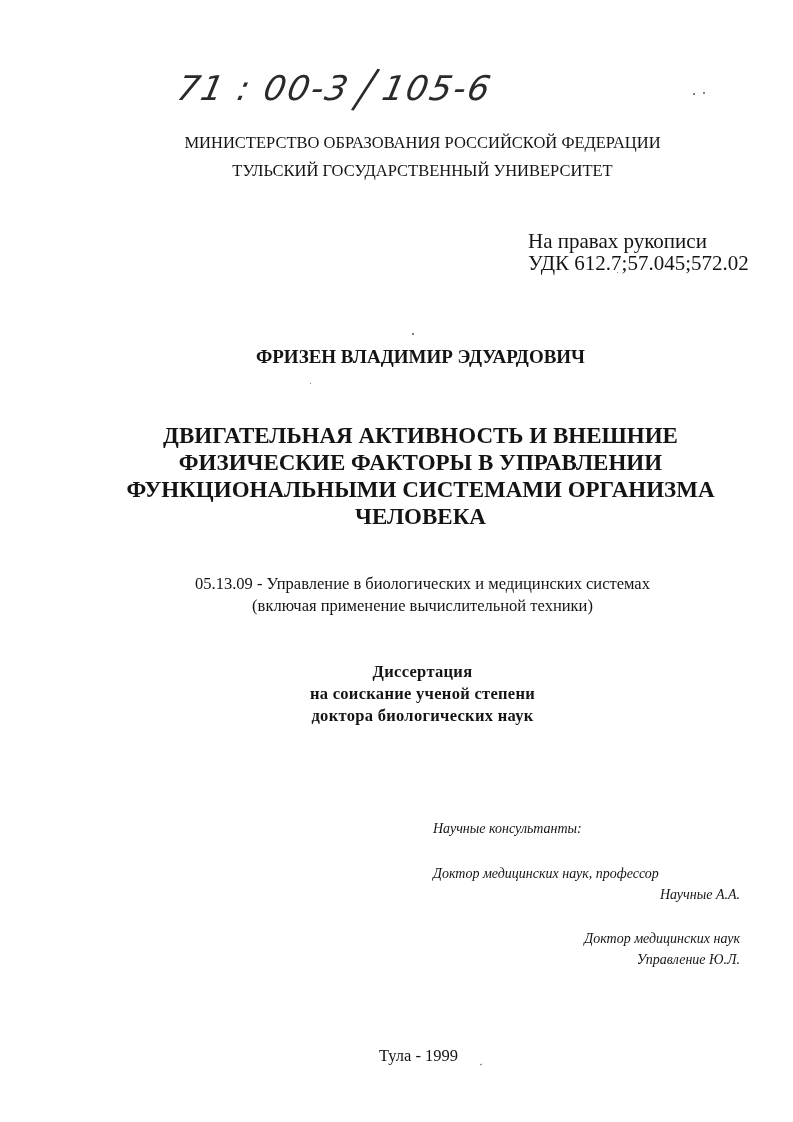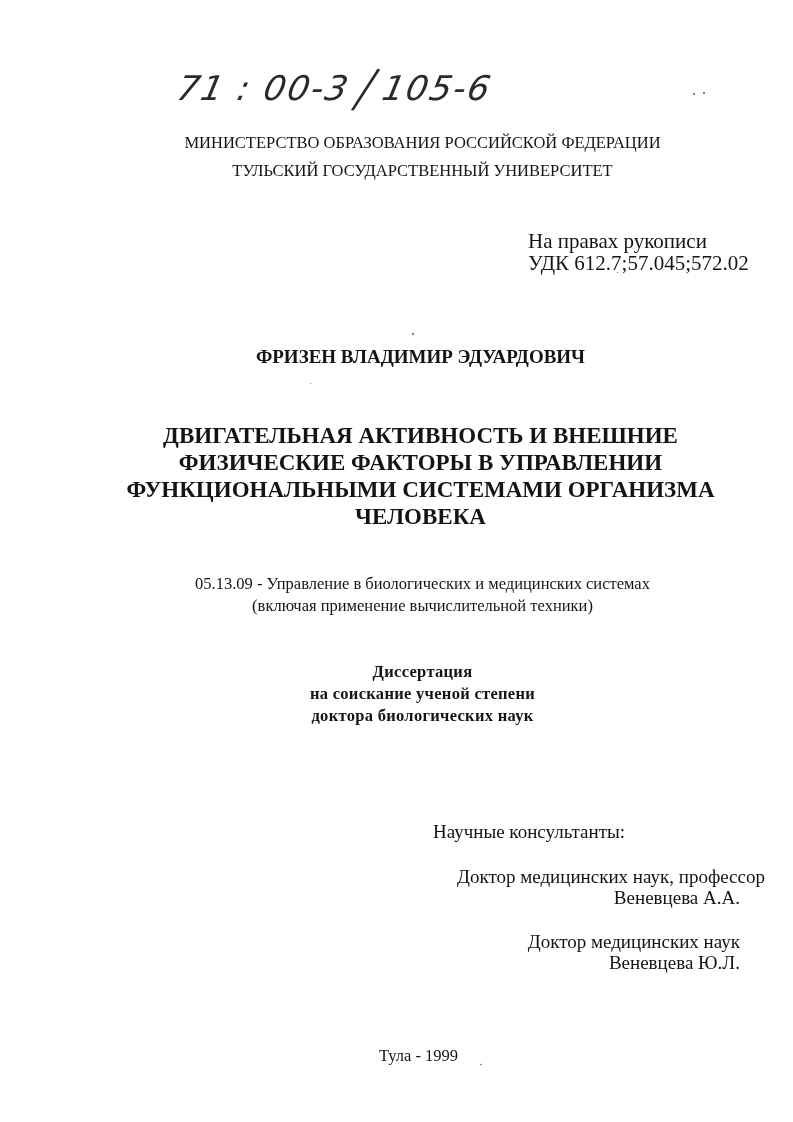--- a/index.html
+++ b/index.html
@@ -63,22 +63,23 @@
     .spec {
       font-size: 16.5px;
     }
     .degree {
       font-size: 16.5px;
       font-weight: bold;
       letter-spacing: 0.3px;
     }
     .consult {
       position: absolute;
-      font-size: 19px;
+      font-size: 14px;
       white-space: nowrap;
+      font-style: italic;
     }
     .right-align {
       text-align: right;
       right: 53px;
     }
     .speck {
       position: absolute;
       width: 2px;
       height: 2px;
       background: #555;
@@ -112,25 +113,25 @@
 
 <div>
   <div class="center-line degree" style="top:662px; left:26px;">Диссертация</div>
   <div class="center-line degree" style="top:684px; left:26px;">на соискание ученой степени</div>
   <div class="center-line degree" style="top:706px; left:26px;">доктора биологических наук</div>
 </div>
 
 <div>
   <div class="consult" style="top:821px; left:433px;">Научные консультанты:</div>
 
-  <div class="consult" style="top:866px; left:433px;margin-left:24px;">Доктор медицинских наук, профессор</div>
-  <div class="consult right-align" style="top:887px;">Веневцева А.А.</div>
+  <div class="consult" style="top:866px; left:433px;">Доктор медицинских наук, профессор</div>
+  <div class="consult right-align" style="top:887px;">Научные А.А.</div>
 
   <div class="consult right-align" style="top:931px;margin-left:8px;">Доктор медицинских наук</div>
-  <div class="consult right-align" style="top:952px;">Веневцева Ю.Л.</div>
+  <div class="consult right-align" style="top:952px;">Управление Ю.Л.</div>
 </div>
 
 <div class="center-line spec" style="top:1046px; left:22px;">Тула - 1999</div>
 
 <div class="speck" style="left:693px; top:93px;"></div>
 <div class="speck" style="left:703px; top:92px;"></div>
 <div class="speck" style="left:412px; top:333px;"></div>
 <div class="speck" style="left:310px; top:383px; width:1px; height:1px;"></div>
 <div class="speck" style="left:617px; top:272px; width:1px; height:1px;"></div>
 <div class="speck" style="left:480px; top:1064px; width:2px; height:1px; transform:rotate(-40deg);"></div>

